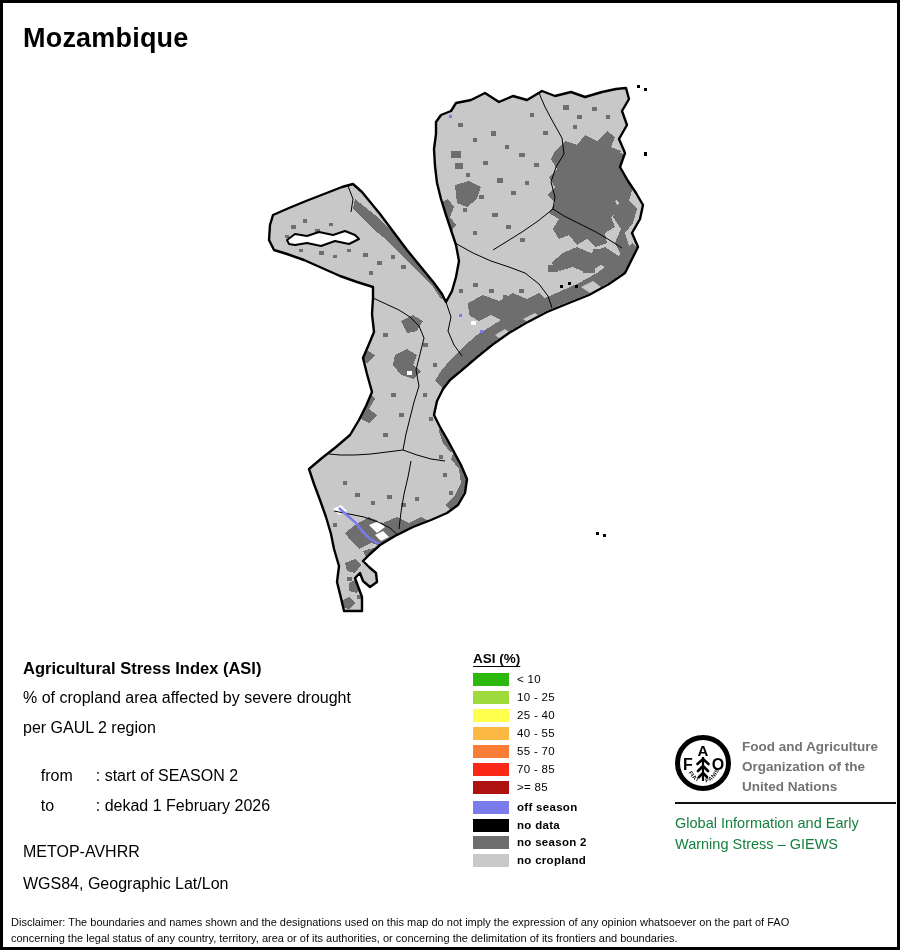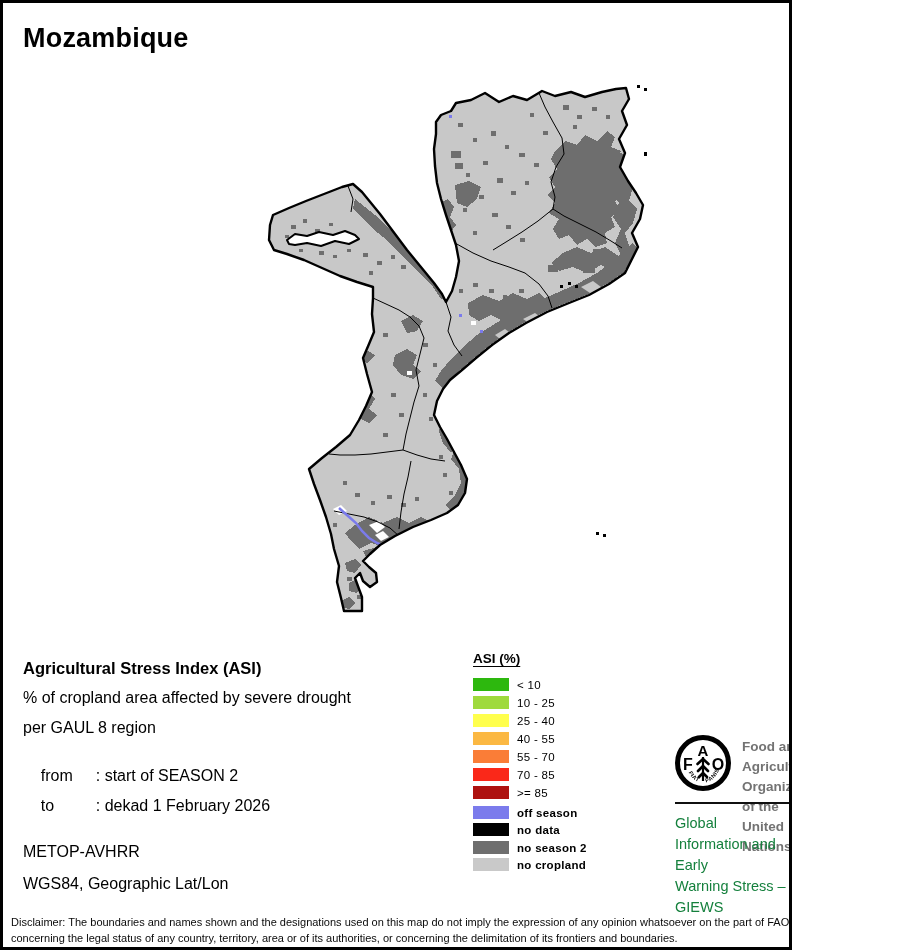--- a/index.html
+++ b/index.html
@@ -1,34 +1,34 @@
 <!DOCTYPE html>
 <html><head>
 <meta charset="utf-8">
 <style>
   html,body{margin:0;padding:0;background:#fff;}
-  .page{position:relative;width:792px;height:950px;background:#ffffff;border:3px solid #000;box-sizing:border-box;overflow:hidden;font-family:"Liberation Sans",sans-serif;color:#000;}
+  .page{position:relative;width:900px;height:950px;background:#ffffff;border:3px solid #000;box-sizing:border-box;overflow:hidden;font-family:"Liberation Sans",sans-serif;color:#000;}
   .abs{position:absolute;}
   #map-title{left:20px;top:20px;font-size:27px;font-weight:bold;letter-spacing:.2px;}
   #map-svg{left:0;top:0;}
   
   .info-line{left:20px;font-size:16px;white-space:pre;}
   #info-title{top:656px;font-size:16.5px;font-weight:bold;text-align:right;}
   #info-sub{top:686px;}
   #info-region{top:716px;}
   #info-from{top:746px;}
   #info-to{top:776px;}
   #info-sensor{top:840px;}
   #info-proj{top:872px;}
   .kv-label{display:inline-block;width:55px;}
   
   #legend-header{left:470px;top:648px;font-size:13.5px;font-weight:bold;text-decoration:underline;text-underline-offset:3px;}
   #asi-rows{left:470px;top:670px;}
   #status-rows{left:470px;top:798px;font-weight:bold;}
-  .lrow{display:flex;align-items:flex-end;height:18px;}
+  .lrow{display:flex;align-items:flex-start;height:18px;}
   #status-rows .lrow{height:17.5px;}
   .swatch{width:36px;height:13px;display:inline-block;margin-right:8px;flex:0 0 auto;}
   .llabel{font-size:11.5px;letter-spacing:.3px;white-space:pre;}
   
   #fao-logo{left:671px;top:731px;}
   #fao-org{left:739px;top:734px;font-size:13.5px;font-weight:bold;line-height:20px;color:#737373;}
   #fao-rule{left:672px;top:799px;width:221px;height:2px;background:#101010;}
   #giews{left:672px;top:810px;font-size:14.5px;line-height:21px;color:#15803d;}
   
   #disclaimer{left:8px;top:911px;width:878px;font-size:11px;line-height:16px;color:#0a0a0a;}
@@ -225,21 +225,21 @@
         <rect x="593" y="529" width="3" height="3"></rect>
       <rect x="600" y="531" width="3" height="3"></rect>
         <rect x="641" y="149" width="3" height="4"></rect>
       <rect x="634" y="82" width="3" height="3"></rect>
         <rect x="641" y="85" width="3" height="3"></rect>
     </g>
   </svg>
 
   <div class="abs info-line" id="info-title">Agricultural Stress Index (ASI)</div>
   <div class="abs info-line" id="info-sub">% of cropland area affected by severe drought</div>
-  <div class="abs info-line" id="info-region">per GAUL 8 region</div>
+  <div class="abs info-line" id="info-region">per GAUL 2 region</div>
   <div class="abs info-line" id="info-from">
     <span class="kv-label">from</span><span>: start of SEASON 2</span>
   </div>
   <div class="abs info-line" id="info-to">
     <span class="kv-label">to</span><span>: dekad 1 February 2026</span>
   </div>
   <div class="abs info-line" id="info-sensor">METOP-AVHRR</div>
   <div class="abs info-line" id="info-proj">WGS84, Geographic Lat/Lon</div>
 
   <div class="abs" id="legend-header">ASI (%)</div>

